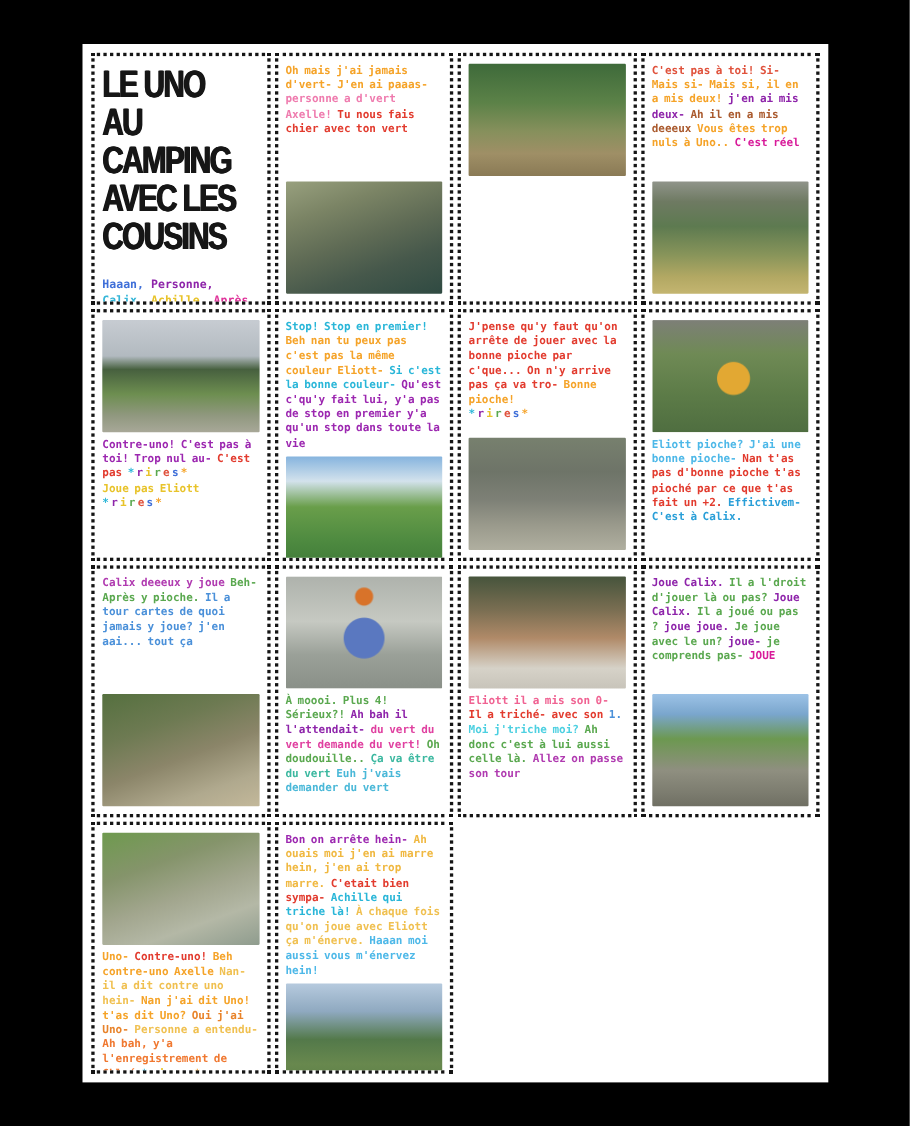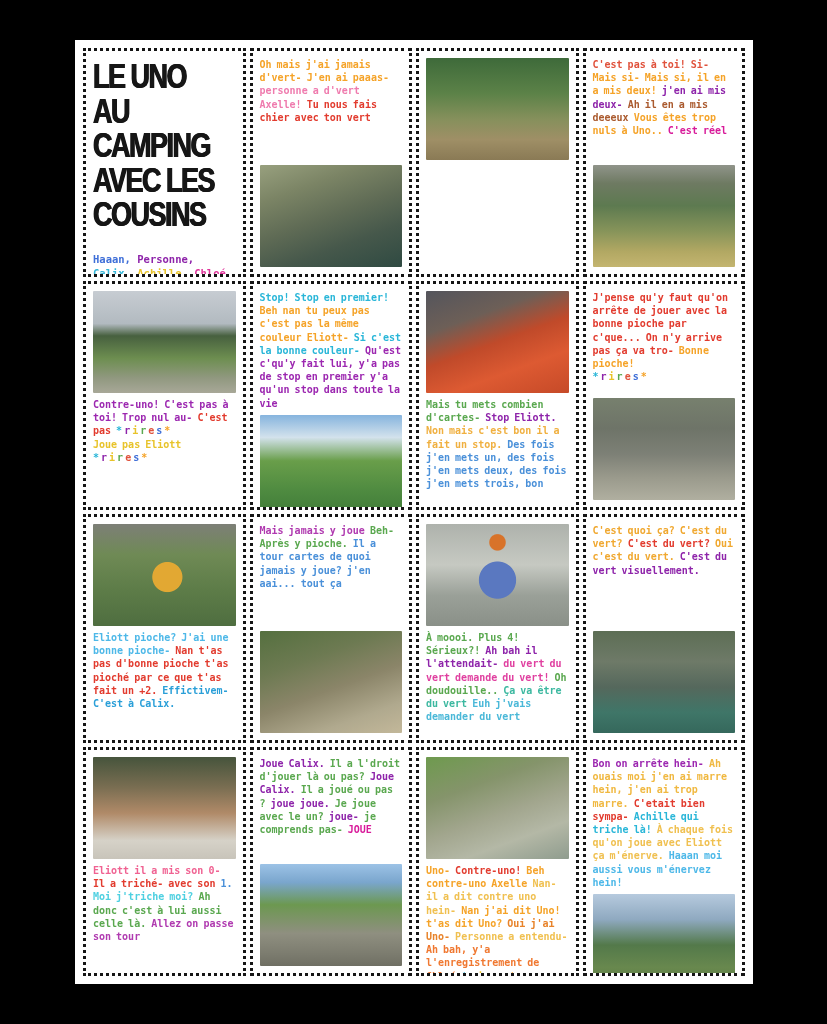--- a/index.html
+++ b/index.html
@@ -86,21 +86,21 @@
 
 <div class="page">
   <div class="cell">
     <div class="title-block">
       <div>LE UNO</div>
       <div>AU CAMPING</div>
       <div>AVEC LES</div>
       <div>COUSINS</div>
     </div>
     <div class="names-line">
-      <span style="color: rgb(63, 111, 216);">Haaan,</span><span style="color: rgb(142, 36, 170);"> Personne,</span><span style="color: rgb(53, 182, 216);"> Calix,</span><span style="color: rgb(232, 195, 42);"> Achille,</span><span style="color: rgb(224, 53, 155);"> Chloé</span>
+      <span style="color: rgb(63, 111, 216);">Haaan,</span><span style="color: rgb(142, 36, 170);"> Personne,</span><span style="color: rgb(53, 182, 216);"> Calix,</span><span style="color: rgb(232, 195, 42);"> Achille,</span><span style="color: rgb(224, 53, 155);"> Après</span>
     </div>
   </div>
 
 <div class="cell">
       <div class="dialogue"><span style="color: rgb(245, 163, 40);">Oh mais j'ai jamais d'vert- J'en ai paaas- </span><span style="color: rgb(239, 123, 174);">personne a d'vert Axelle! </span><span style="color: rgb(226, 59, 46);">Tu nous fais chier avec ton vert</span></div>
       <div class="photo photo-cliff-jump" aria-label="kids standing on rocky cliff above river, one person wading below" style="margin-top: auto;"></div>
     </div>
     <div class="cell">
       <div class="photo photo-railbike" aria-label="two people pedaling a railbike on a forest railway track"></div>
     </div>
@@ -110,42 +110,34 @@
     </div>
     <div class="cell">
       <div class="photo photo-field-walk" aria-label="three people playing around on a path by a lake under cloudy sky"></div>
       <div class="dialogue"><span style="color: rgb(156, 39, 176);">Contre-uno! C'est pas à toi! Trop nul au- </span><span style="color: rgb(226, 59, 46);">C'est pas </span><span class="rires"><span style="color: rgb(41, 182, 216);">*</span><span style="color: rgb(142, 36, 170);">r</span><span style="color: rgb(232, 195, 42);">i</span><span style="color: rgb(90, 168, 79);">r</span><span style="color: rgb(224, 82, 60);">e</span><span style="color: rgb(63, 111, 216);">s</span><span style="color: rgb(245, 163, 40);">*</span></span><br><span style="color: rgb(232, 195, 42);">Joue pas Eliott</span><br><span class="rires"><span style="color: rgb(41, 182, 216);">*</span><span style="color: rgb(142, 36, 170);">r</span><span style="color: rgb(232, 195, 42);">i</span><span style="color: rgb(90, 168, 79);">r</span><span style="color: rgb(224, 82, 60);">e</span><span style="color: rgb(63, 111, 216);">s</span><span style="color: rgb(245, 163, 40);">*</span></span></div>
     </div>
     <div class="cell">
       <div class="dialogue"><span style="color: rgb(41, 182, 216);">Stop! Stop en premier! </span><span style="color: rgb(245, 163, 40);">Beh nan tu peux pas c'est pas la même couleur Eliott- </span><span style="color: rgb(41, 182, 216);">Si c'est la bonne couleur- </span><span style="color: rgb(156, 39, 176);">Qu'est c'qu'y fait lui, y'a pas de stop en premier y'a qu'un stop dans toute la vie</span></div>
       <div class="photo photo-piggyback" aria-label="two kids piggyback laughing on a green field path" style="margin-top: auto;"></div>
     </div>
     <div class="cell">
-      <div class="photo photo-sleeping-bag" aria-label="blond kid wrapped in an orange sleeping bag next to a car"></div>
-      <div class="dialogue"><span style="color: rgb(90, 168, 79);">Mais tu mets combien d'cartes- </span><span style="color: rgb(142, 36, 170);">Stop Eliott. </span><span style="color: rgb(240, 176, 64);">Non mais c'est bon il a fait un stop. </span><span style="color: rgb(74, 144, 217);">Des fois j'en mets un, des fois j'en mets deux, des fois j'en mets trois, bon</span></div>
-    </div>
-    <div class="cell">
       <div class="dialogue"><span style="color: rgb(226, 59, 46);">J'pense qu'y faut qu'on arrête de jouer avec la bonne pioche par c'que... On n'y arrive pas ça va tro- </span><span style="color: rgb(245, 163, 40);">Bonne pioche!</span><br><span class="rires"><span style="color: rgb(41, 182, 216);">*</span><span style="color: rgb(142, 36, 170);">r</span><span style="color: rgb(232, 195, 42);">i</span><span style="color: rgb(90, 168, 79);">r</span><span style="color: rgb(224, 82, 60);">e</span><span style="color: rgb(63, 111, 216);">s</span><span style="color: rgb(245, 163, 40);">*</span></span></div>
       <div class="photo photo-basalt-canyon" aria-label="person standing on boulders below tall basalt cliffs by a dark river" style="margin-top: auto;"></div>
     </div>
     <div class="cell">
       <div class="photo photo-camp-chair" aria-label="kid in mustard hoodie sitting in a camp chair holding a yellow bowl"></div>
       <div class="dialogue"><span style="color: rgb(77, 184, 232);">Eliott pioche? J'ai une bonne pioche- </span><span style="color: rgb(226, 59, 46);">Nan t'as pas d'bonne pioche t'as pioché par ce que t'as fait un +2. </span><span style="color: rgb(42, 159, 216);">Effictivem- C'est à Calix.</span></div>
     </div>
     <div class="cell">
-      <div class="dialogue"><span style="color: rgb(176, 58, 176);">Mais jamais y joue </span><span style="color: rgb(90, 168, 79);">Beh- Après y pioche. </span><span style="color: rgb(74, 144, 217);">Il a tour cartes de quoi jamais y joue? j'en aai... tout ça</span></div>
+      <div class="dialogue"><span style="color: rgb(176, 58, 176);">Calix deeeux y joue </span><span style="color: rgb(90, 168, 79);">Beh- Après y pioche. </span><span style="color: rgb(74, 144, 217);">Il a tour cartes de quoi jamais y joue? j'en aai... tout ça</span></div>
       <div class="photo photo-river-chairs" aria-label="people lounging in camping chairs on a gravel riverbank in the sun" style="margin-top: auto;"></div>
     </div>
     <div class="cell">
       <div class="photo photo-canyoning" aria-label="person with orange helmet and blue wetsuit in whitewater while canyoning"></div>
       <div class="dialogue"><span style="color: rgb(90, 168, 79);">À moooi. Plus 4! Sérieux?! </span><span style="color: rgb(142, 36, 170);">Ah bah il l'attendait- </span><span style="color: rgb(224, 64, 160);">du vert du vert demande du vert! </span><span style="color: rgb(90, 168, 79);">Oh doudouille.. </span><span style="color: rgb(60, 184, 160);">Ça va être du vert </span><span style="color: rgb(74, 184, 216);">Euh j'vais demander du vert</span></div>
-    </div>
-    <div class="cell">
-      <div class="dialogue"><span style="color: rgb(240, 168, 48);">C'est quoi ça? C'est du vert? </span><span style="color: rgb(226, 59, 46);">C'est du vert? </span><span style="color: rgb(240, 168, 48);">Oui c'est du vert. </span><span style="color: rgb(142, 36, 170);">C'est du vert visuellement.</span></div>
-      <div class="photo photo-river-pool" aria-label="three people bathing in a green river pool between rock cliffs" style="margin-top: auto;"></div>
     </div>
     <div class="cell">
       <div class="photo photo-dinner-table" aria-label="group selfie around an outdoor dinner table with pizza and fries"></div>
       <div class="dialogue"><span style="color: rgb(240, 98, 146);">Eliott il a mis son 0- </span><span style="color: rgb(226, 59, 46);">Il a triché- avec son </span><span style="color: rgb(74, 144, 217);">1. </span><span style="color: rgb(77, 208, 225);">Moi j'triche moi? </span><span style="color: rgb(90, 168, 79);">Ah donc c'est à lui aussi celle là. </span><span style="color: rgb(176, 58, 176);">Allez on passe son tour</span></div>
     </div>
     <div class="cell">
       <div class="dialogue"><span style="color: rgb(142, 36, 170);">Joue Calix. </span><span style="color: rgb(90, 168, 79);">Il a l'droit d'jouer là ou pas? </span><span style="color: rgb(142, 36, 170);">Joue Calix. </span><span style="color: rgb(90, 168, 79);">Il a joué ou pas ? </span><span style="color: rgb(142, 36, 170);">joue joue. </span><span style="color: rgb(90, 168, 79);">Je joue avec le un? </span><span style="color: rgb(142, 36, 170);">joue- </span><span style="color: rgb(90, 168, 79);">je comprends pas- </span><span style="color: rgb(216, 27, 154);">JOUE</span></div>
       <div class="photo photo-stone-bridge" aria-label="kids crossing an old stone arch bridge among greenery" style="margin-top: auto;"></div>
     </div>
     <div class="cell">

